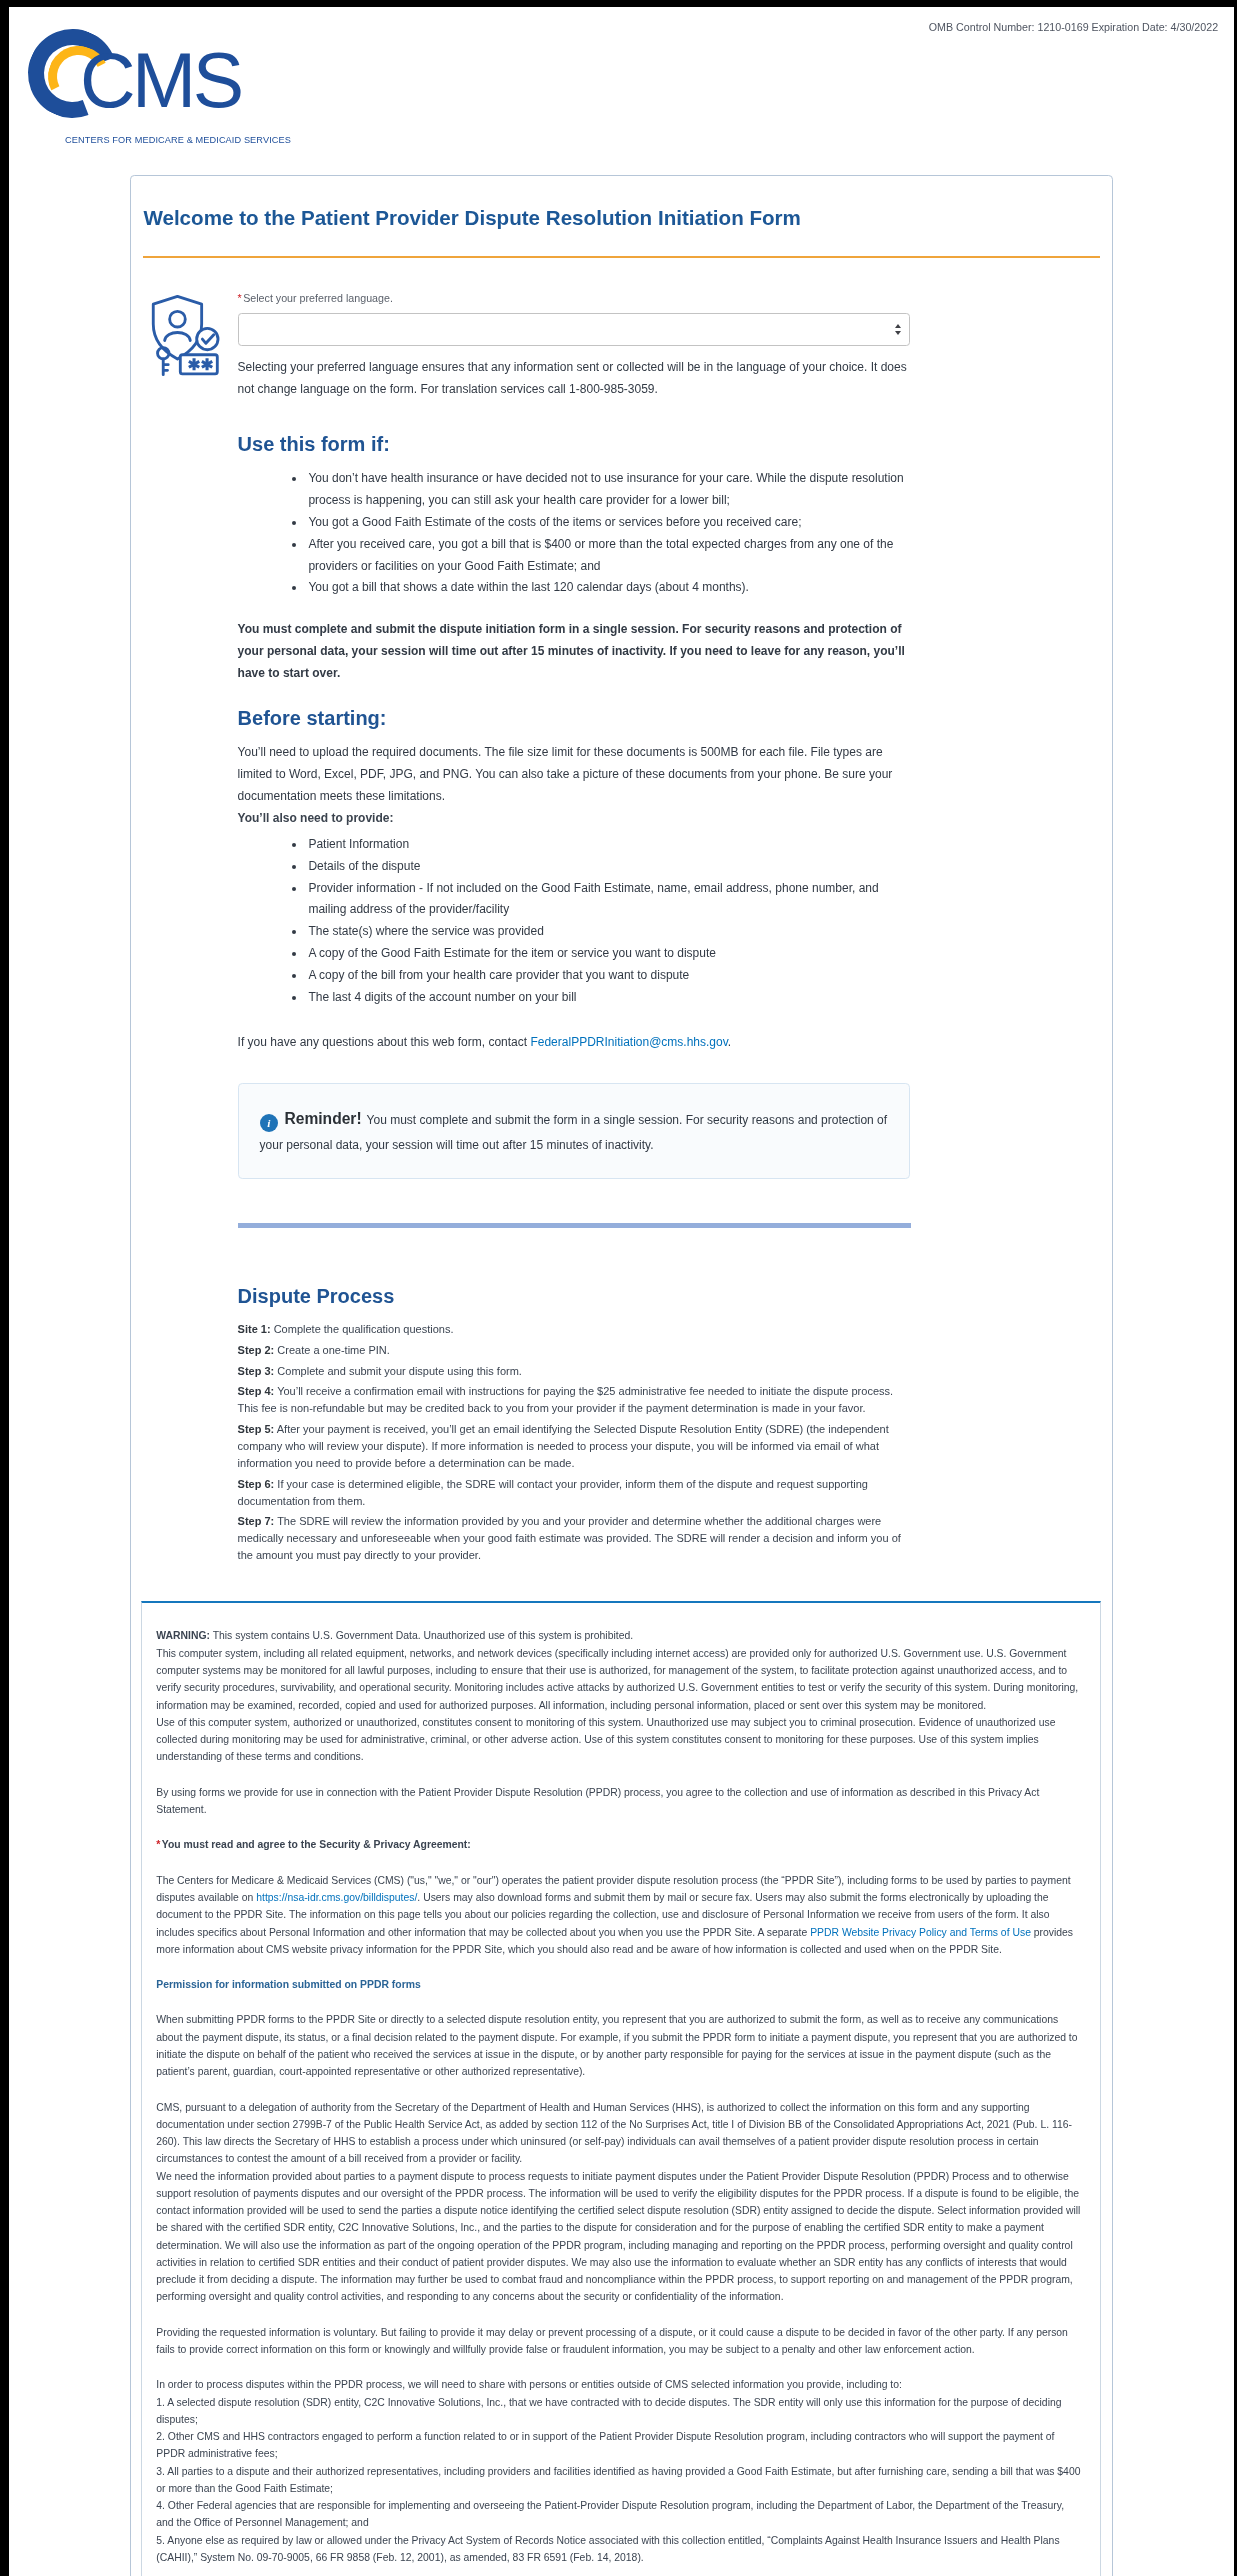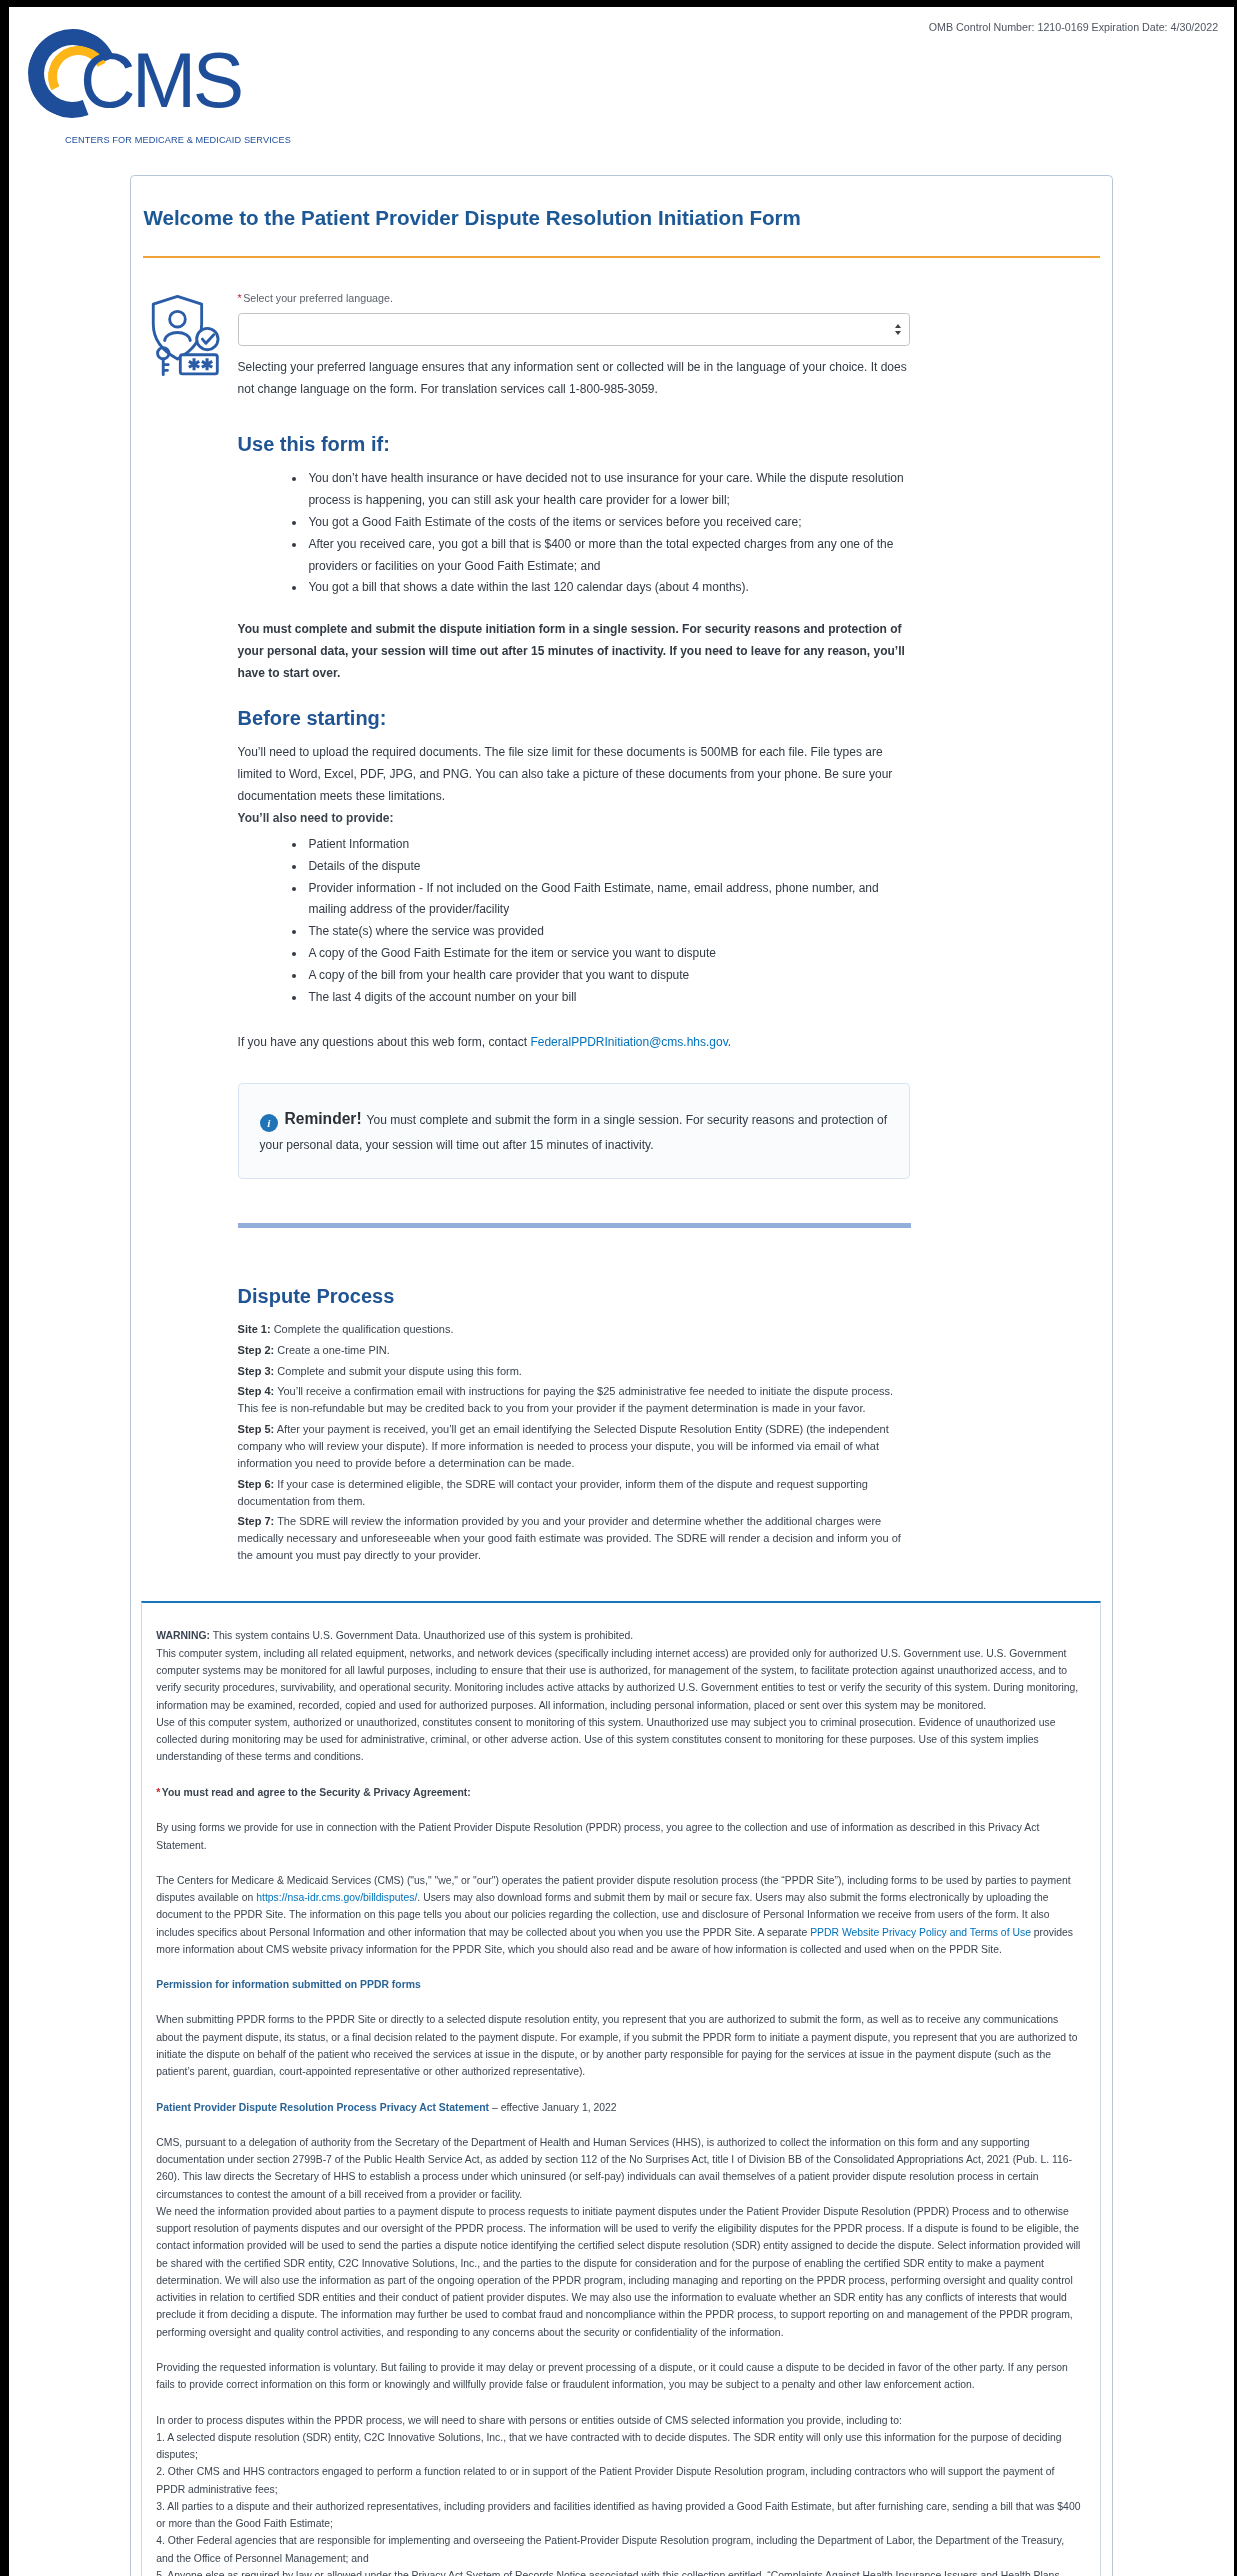--- a/index.html
+++ b/index.html
@@ -188,30 +188,29 @@
         <p><strong>Step 6:</strong> <span>If your case is determined eligible, the SDRE will contact your provider, inform them of the dispute and request supporting documentation from them.</span></p>
         <p><strong>Step 7:</strong> <span>The SDRE will review the information provided by you and your provider and determine whether the additional charges were medically necessary and unforeseeable when your good faith estimate was provided. The SDRE will render a decision and inform you of the amount you must pay directly to your provider.</span></p>
       </div>
     </div>
 
     <div class="warnbox">
       <p><strong>WARNING:</strong><span> This system contains U.S. Government Data. Unauthorized use of this system is prohibited.</span></p>
       <p>This computer system, including all related equipment, networks, and network devices (specifically including internet access) are provided only for authorized U.S. Government use. U.S. Government computer systems may be monitored for all lawful purposes, including to ensure that their use is authorized, for management of the system, to facilitate protection against unauthorized access, and to verify security procedures, survivability, and operational security. Monitoring includes active attacks by authorized U.S. Government entities to test or verify the security of this system. During monitoring, information may be examined, recorded, copied and used for authorized purposes. All information, including personal information, placed or sent over this system may be monitored.</p>
       <p>Use of this computer system, authorized or unauthorized, constitutes consent to monitoring of this system. Unauthorized use may subject you to criminal prosecution. Evidence of unauthorized use collected during monitoring may be used for administrative, criminal, or other adverse action. Use of this system constitutes consent to monitoring for these purposes. Use of this system implies understanding of these terms and conditions.</p>
 
+      <p class="gap">By using forms we provide for use in connection with the Patient Provider Dispute Resolution (PPDR) process, you agree to the collection and use of information as described in this Privacy Act Statement.</p>
+
       <p class="gap"><strong><span class="req-star">*</span><span>You must read and agree to the Security &amp; Privacy Agreement:</span></strong></p>
-
-      <p class="gap">By using forms we provide for use in connection with the Patient Provider Dispute Resolution (PPDR) process, you agree to the collection and use of information as described in this Privacy Act Statement.</p>
 
       <p class="gap"><span>The Centers for Medicare &amp; Medicaid Services (CMS) ("us," "we," or "our") operates the patient provider dispute resolution process (the “PPDR Site”), including forms to be used by parties to payment disputes available on </span><a class="lnk">https://nsa-idr.cms.gov/billdisputes/</a><span>. Users may also download forms and submit them by mail or secure fax. Users may also submit the forms electronically by uploading the document to the PPDR Site. The information on this page tells you about our policies regarding the collection, use and disclosure of Personal Information we receive from users of the form. It also includes specifics about Personal Information and other information that may be collected about you when you use the PPDR Site. A separate </span><a class="lnk">PPDR Website Privacy Policy and Terms of Use</a><span> provides more information about CMS website privacy information for the PPDR Site, which you should also read and be aware of how information is collected and used when on the PPDR Site.</span></p>
 
       <p class="gap subhead">Permission for information submitted on PPDR forms</p>
       <p class="gap">When submitting PPDR forms to the PPDR Site or directly to a selected dispute resolution entity, you represent that you are authorized to submit the form, as well as to receive any communications about the payment dispute, its status, or a final decision related to the payment dispute. For example, if you submit the PPDR form to initiate a payment dispute, you represent that you are authorized to initiate the dispute on behalf of the patient who received the services at issue in the dispute, or by another party responsible for paying for the services at issue in the payment dispute (such as the patient’s parent, guardian, court-appointed representative or other authorized representative).</p>
 
-      <p class="gap"><span class="subhead">Patient Provider Dispute Resolution Process Privacy Act Statement</span><span class="h-suffix"> – effective January 1, 2022</span></p>
       <p class="gap">CMS, pursuant to a delegation of authority from the Secretary of the Department of Health and Human Services (HHS), is authorized to collect the information on this form and any supporting documentation under section 2799B-7 of the Public Health Service Act, as added by section 112 of the No Surprises Act, title I of Division BB of the Consolidated Appropriations Act, 2021 (Pub. L. 116-260). This law directs the Secretary of HHS to establish a process under which uninsured (or self-pay) individuals can avail themselves of a patient provider dispute resolution process in certain circumstances to contest the amount of a bill received from a provider or facility.</p>
       <p>We need the information provided about parties to a payment dispute to process requests to initiate payment disputes under the Patient Provider Dispute Resolution (PPDR) Process and to otherwise support resolution of payments disputes and our oversight of the PPDR process. The information will be used to verify the eligibility disputes for the PPDR process. If a dispute is found to be eligible, the contact information provided will be used to send the parties a dispute notice identifying the certified select dispute resolution (SDR) entity assigned to decide the dispute. Select information provided will be shared with the certified SDR entity, C2C Innovative Solutions, Inc., and the parties to the dispute for consideration and for the purpose of enabling the certified SDR entity to make a payment determination. We will also use the information as part of the ongoing operation of the PPDR program, including managing and reporting on the PPDR process, performing oversight and quality control activities in relation to certified SDR entities and their conduct of patient provider disputes. We may also use the information to evaluate whether an SDR entity has any conflicts of interests that would preclude it from deciding a dispute. The information may further be used to combat fraud and noncompliance within the PPDR process, to support reporting on and management of the PPDR program, performing oversight and quality control activities, and responding to any concerns about the security or confidentiality of the information.</p>
 
       <p class="gap">Providing the requested information is voluntary. But failing to provide it may delay or prevent processing of a dispute, or it could cause a dispute to be decided in favor of the other party. If any person fails to provide correct information on this form or knowingly and willfully provide false or fraudulent information, you may be subject to a penalty and other law enforcement action.</p>
 
       <p class="gap">In order to process disputes within the PPDR process, we will need to share with persons or entities outside of CMS selected information you provide, including to:</p>
       <p>1. A selected dispute resolution (SDR) entity, C2C Innovative Solutions, Inc., that we have contracted with to decide disputes. The SDR entity will only use this information for the purpose of deciding disputes;</p>
       <p>2. Other CMS and HHS contractors engaged to perform a function related to or in support of the Patient Provider Dispute Resolution program, including contractors who will support the payment of PPDR administrative fees;</p>
       <p>3. All parties to a dispute and their authorized representatives, including providers and facilities identified as having provided a Good Faith Estimate, but after furnishing care, sending a bill that was $400 or more than the Good Faith Estimate;</p>
       <p>4. Other Federal agencies that are responsible for implementing and overseeing the Patient-Provider Dispute Resolution program, including the Department of Labor, the Department of the Treasury, and the Office of Personnel Management; and</p>

